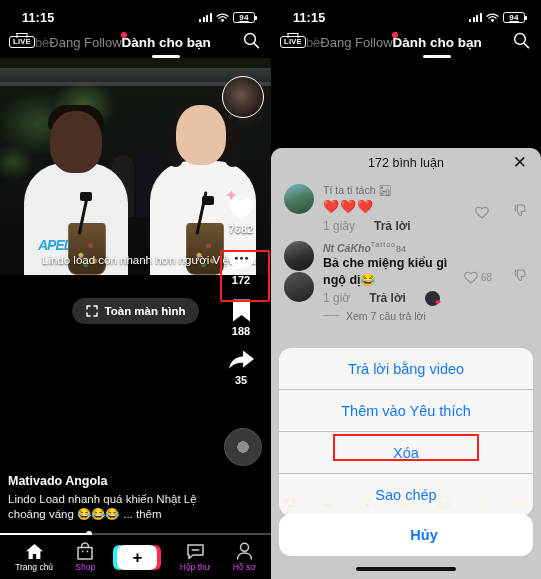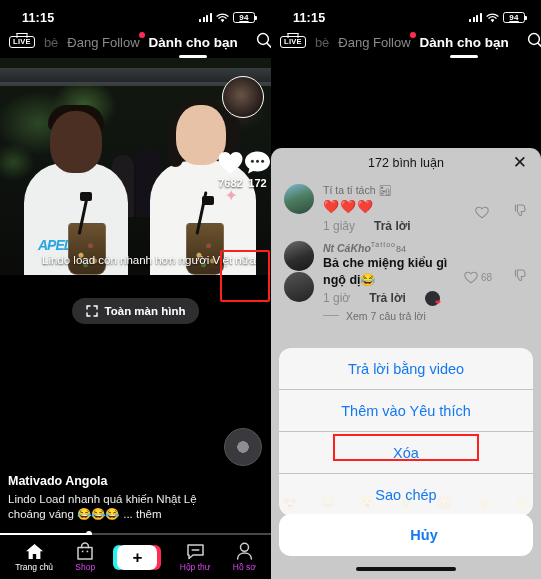--- a/index.html
+++ b/index.html
@@ -29,21 +29,21 @@
   .wifi svg { display: block; }
   .batt {
     border: 1.3px solid #fff; border-radius: 2.6px; width: 22px; height: 11px;
     display: flex; align-items: center; justify-content: center;
     font-size: 8px; font-weight: bold; color: #fff; position: relative;
   }
   .batt::after { content:""; position:absolute; right:-3px; top:3.4px; width:1.6px; height:4px; background:#fff; border-radius:0 1px 1px 0; }
 
   
   .topnav {
-    height: 32px; display: flex; align-items: center; gap: 9px;
+    height: 32px; display: flex; align-items: center; gap: 0;
     padding: 0 11px 0 9px; color: #8a8a8a; font-size: 13px; position: relative;
   }
   .live-badge {
     border: 1.6px solid #fff; border-radius: 3px; color: #fff;
     font-size: 7.5px; font-weight: bold; letter-spacing: .3px;
     padding: 1.5px 3px; position: relative; line-height: 1;
   }
   .live-badge::before {
     content:""; position:absolute; left:50%; top:-4px; transform:translateX(-50%);
     width: 9px; height: 4px;
@@ -123,21 +123,21 @@
     color:#fff; font-size:11.5px; padding-left:42px; white-space:nowrap;
     text-shadow: 0 1px 2px rgba(0,0,0,.8);
   }
   .fullscreen-btn {
     position:absolute; left:50%; transform:translateX(-50%); top:240px;
     background:#2e2e31; color:#fff; font-size:11.5px; font-weight:bold;
     border-radius:16px; padding:7px 14px; display:flex; align-items:center; gap:7px;
   }
 
   
-  .rail { position:absolute; right:6px; top:92px; width:48px; display:flex; flex-direction:row; align-items:center; }
+  .rail { position:absolute; right:6px; top:92px; width:48px; display:flex; flex-direction:column; align-items:center; }
   .rail-item { display:flex; flex-direction:column; align-items:center; margin-bottom:12px; }
   .rail-item .cnt { color:#fff; font-size:11px; font-weight:bold; margin-top:2px; text-shadow:0 1px 2px rgba(0,0,0,.7); }
   .rail-avatar {
     position:absolute; right:7px; top:18px; width:42px; height:42px; border-radius:50%;
     border:1.5px solid #fff; overflow:hidden;
     background: radial-gradient(circle at 45% 45%, #6a5348, #221a16 72%);
   }
   .rail-disc {
     position:absolute; right:9px; top:370px; width:38px; height:38px; border-radius:50%;
     background: radial-gradient(circle at 50% 50%, #8e8e92 0 22%, #3a3a3e 23% 100%);

